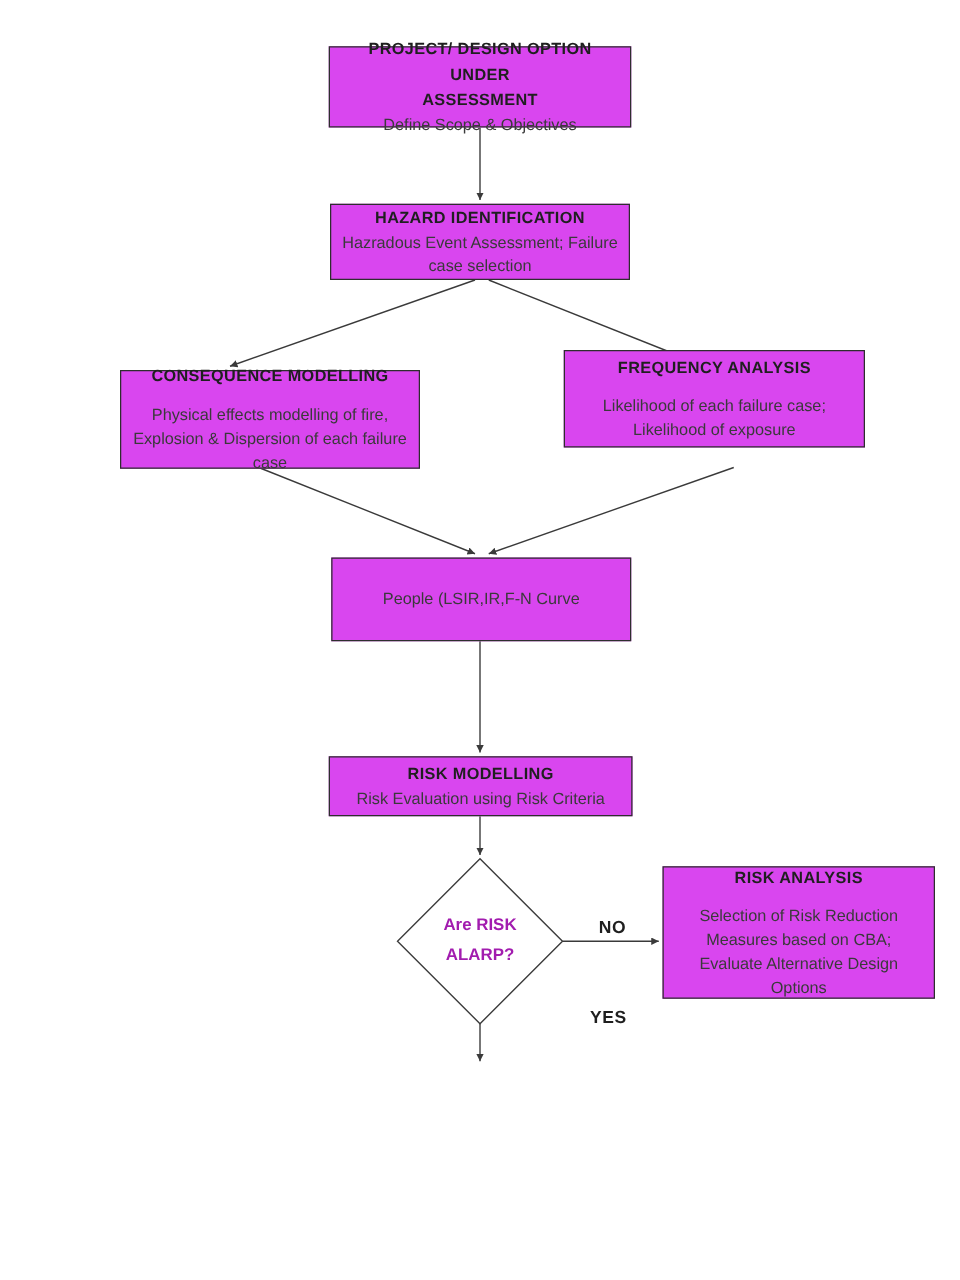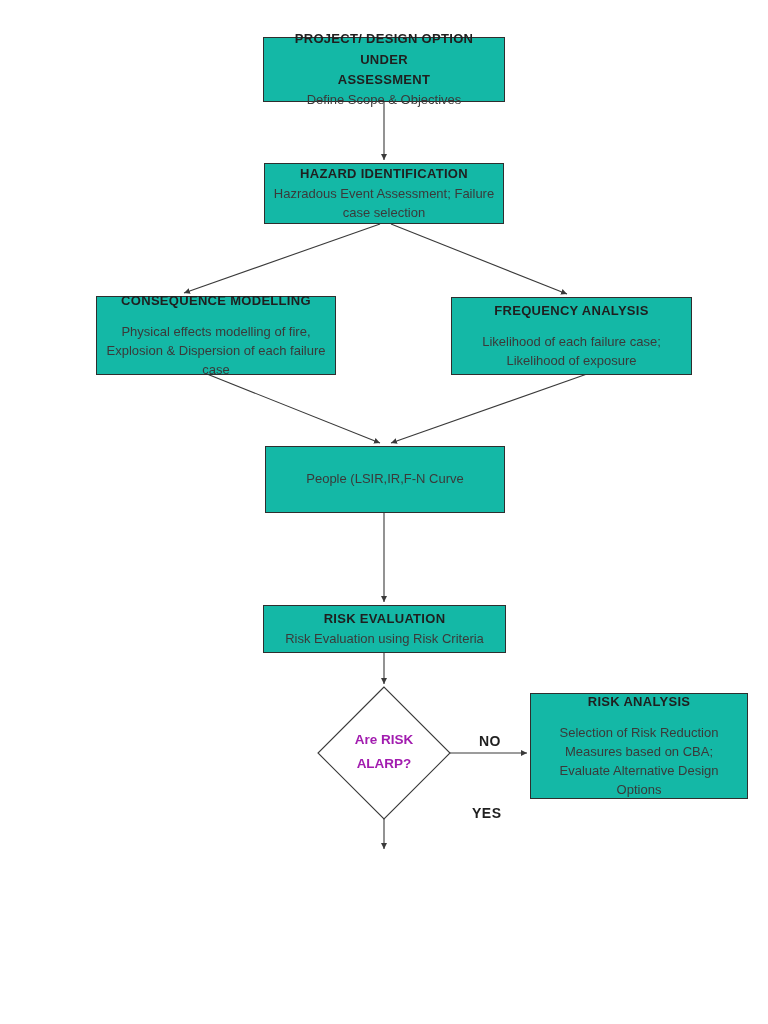--- a/index.html
+++ b/index.html
@@ -13,21 +13,21 @@
     overflow: hidden;
   }
   svg.edges {
     position: absolute;
     left: 0; top: 0;
     width: 768px; height: 1024px;
   }
   .node {
     position: absolute;
     border: 1.2px solid #2e2e2e;
-    background: #14b8a6;
+    background: #d946ef;
     display: flex;
     flex-direction: column;
     justify-content: center;
     align-items: center;
     text-align: center;
     padding: 6px 8px;
   }
   .node .title {
     font-weight: bold;
     font-size: 13px;
@@ -109,32 +109,32 @@
 case selection</div>
   </div>
 
   <div class="node gap" style="left:76px; top:296px; width:240px; height:79px;margin-left:20px;">
     <div class="title">CONSEQUENCE MODELLING</div>
     <div class="body">Physical effects modelling of fire,
 Explosion &amp; Dispersion of each failure
 case</div>
   </div>
 
-  <div class="node gap" style="left:451px; top:297px; width:241px; height:78px;">
+  <div class="node gap" style="left:451px; top:280px; width:241px; height:78px;">
     <div class="title">FREQUENCY ANALYSIS</div>
     <div class="body">Likelihood of each failure case;
 Likelihood of exposure</div>
   </div>
 
   <div class="node" style="left:265px; top:446px; width:240px; height:67px;">
     <div class="body">People (LSIR,IR,F-N Curve</div>
   </div>
 
   <div class="node" style="left:263px; top:605px; width:243px; height:48px;">
-    <div class="title">RISK EVALUATION</div>
+    <div class="title">RISK MODELLING</div>
     <div class="body">Risk Evaluation using Risk Criteria</div>
   </div>
 
   <div class="decision-text">Are RISK
 ALARP?</div>
 
   <div class="edge-label no">NO</div>
   <div class="edge-label yes">YES</div>
 
   <div class="node gap" style="left:530px; top:693px; width:218px; height:106px;">

